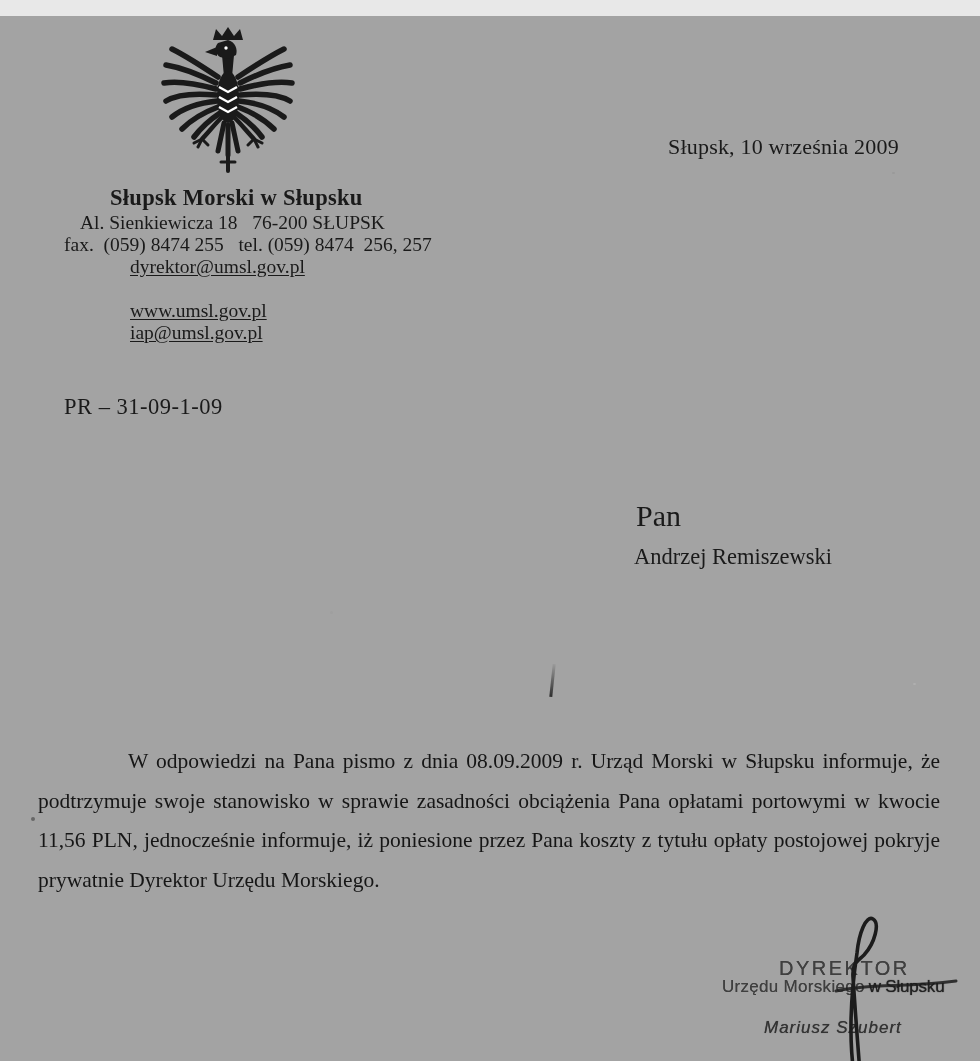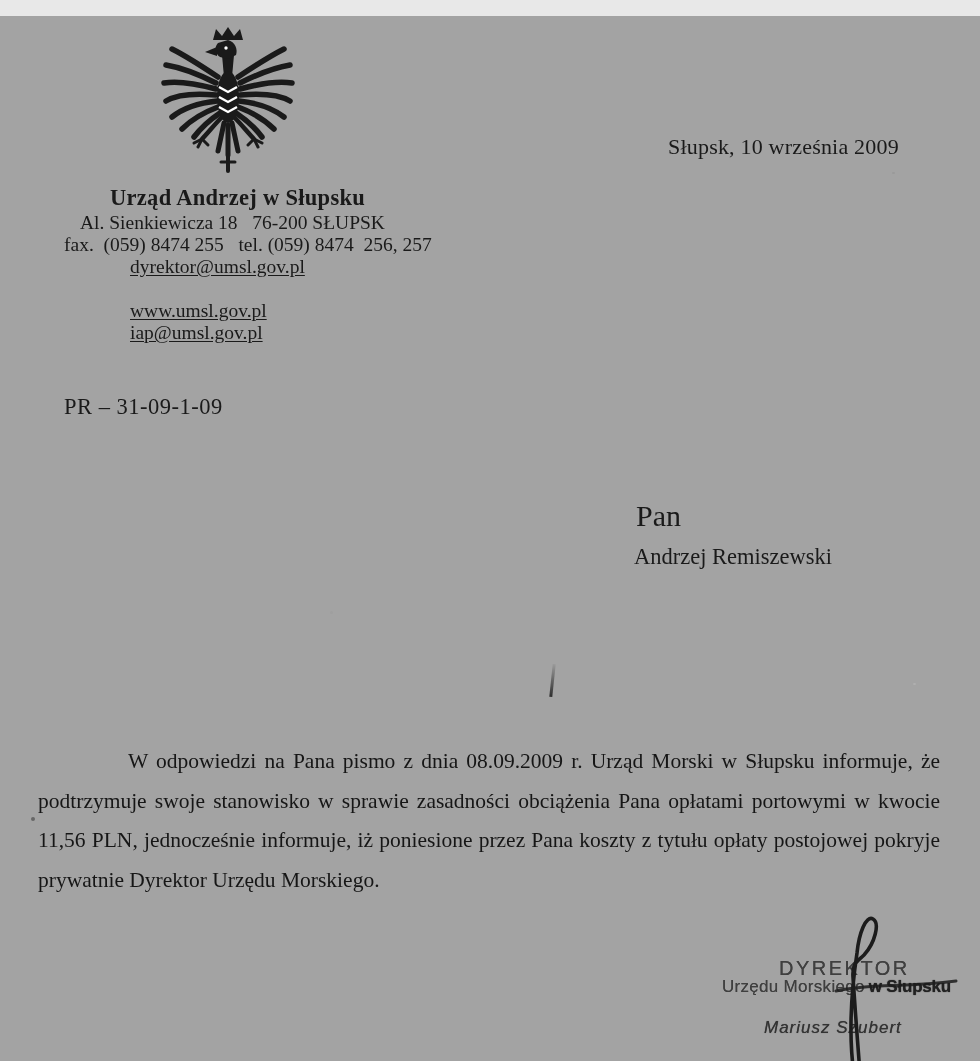--- a/index.html
+++ b/index.html
@@ -41,21 +41,21 @@
     left:38px;top:726px;width:902px;
     font-size:21.5px;line-height:39.5px;
     text-align:justify;text-indent:90px;
     color:#161616;
   }
 
   .stamp{color:#3f3f3f;text-shadow:0 0 .6px #4a4a4a;}
   .stamp-title{left:779px;top:941px;font-size:20px;letter-spacing:2.5px;}
   .stamp-org{left:722px;top:961px;font-size:17px;letter-spacing:.3px;}
   .stamp-org .emph{
-    font-weight:bold;color:#222;margin-left:4px;
+    font-weight:normal;color:#222;margin-left:4px;
     text-shadow:0 0 1.1px #222;letter-spacing:-.2px;
   }
   .stamp-signer{left:764px;top:1002px;font-size:17px;font-style:italic;letter-spacing:1px;color:#333;text-shadow:0 0 .7px #3a3a3a;}
 
   .stray-stroke{
     left:551px;top:648px;width:2.5px;height:33px;
     background:linear-gradient(#9a9a9a,#2e2e2e);
     transform:rotate(6deg);
   }
   .speck{background:#8a8a8a;border-radius:50%;}
@@ -127,21 +127,21 @@
       <g stroke="#ffffff" stroke-width="2.4" fill="none">
         <path d="M61,62 L70,67 L79,62"></path>
         <path d="M61,72 L70,77 L79,72"></path>
         <path d="M61,82 L70,87 L79,82"></path>
       </g>
     </svg>
   </div>
 
   <div class="abs serif date-line pre">Słupsk, 10 września 2009</div>
 
-  <div class="abs serif org-name">Urząd Andrzej w Słupsku</div>
+  <div class="abs serif org-name">Słupsk Morski w Słupsku</div>
   <div class="abs serif org-address pre">Al. Sienkiewicza 18   76-200 SŁUPSK</div>
   <div class="abs serif org-faxtel pre">fax.  (059) 8474 255   tel. (059) 8474  256, 257</div>
   <div class="abs serif org-link link1">dyrektor@umsl.gov.pl</div>
   <div class="abs serif org-link link3">www.umsl.gov.pl</div>
   <div class="abs serif org-link link4">iap@umsl.gov.pl</div>
 
   <div class="abs serif ref-number">PR – 31-09-1-09</div>
 
   <div class="abs serif recipient-salutation">Pan</div>
   <div class="abs serif recipient-name">Andrzej Remiszewski</div>

